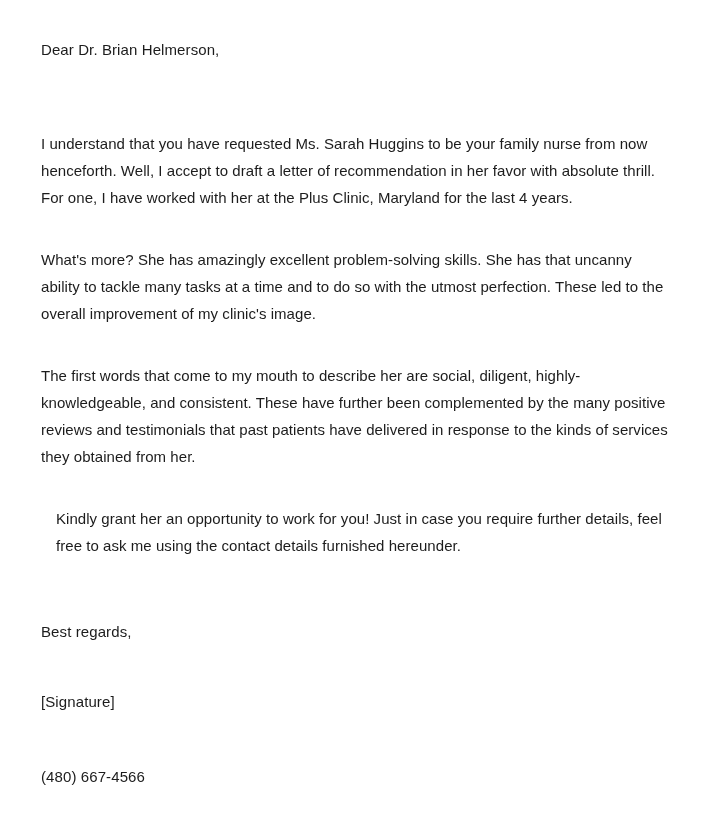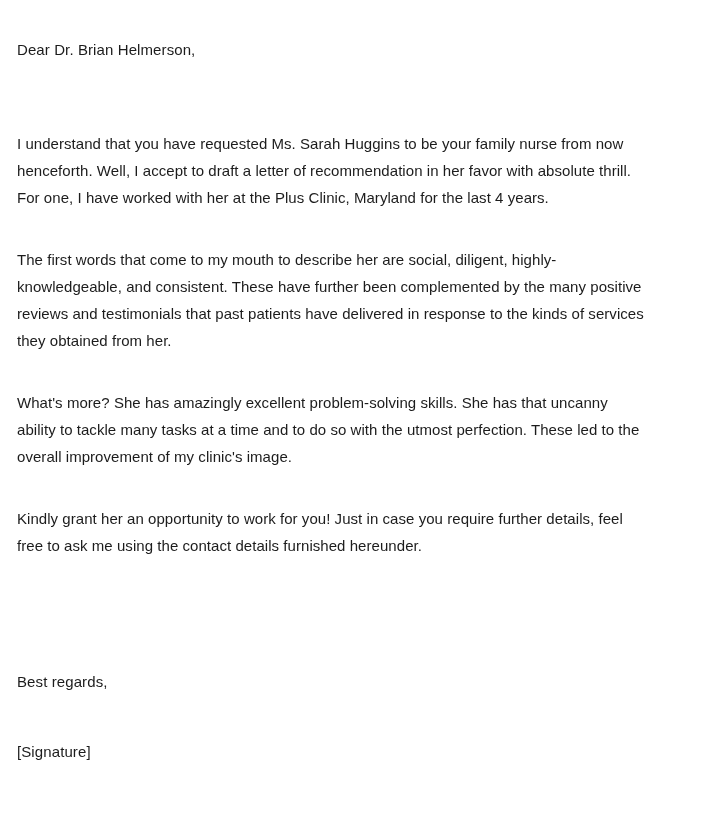--- a/index.html
+++ b/index.html
@@ -13,21 +13,21 @@
     font-family: "Liberation Sans", "DejaVu Sans", sans-serif;
     color: #1c1c1c;
     -webkit-font-smoothing: antialiased;
     overflow: hidden;
   }
   .letter {
     position: relative;
     width: 710px;
     height: 817px;
     box-sizing: border-box;
-    padding: 40px 42px 0 17px;
+    padding: 40px 42px 0 41px;
     background: #ffffff;
   }
   .salutation {
     font-size: 15px;
     line-height: 20px;
     letter-spacing: 0.1px;
     margin: 0;
     padding: 0;
   }
   .body-block {
@@ -36,23 +36,24 @@
   .para {
     font-size: 15px;
     line-height: 27px;
     letter-spacing: 0.05px;
     margin: 0 0 35px 0;
     max-width: 627px;
     text-align: left;
   }
   .para:last-child {
     margin-bottom: 0;
+    margin-left: 15px;
   }
   .closing {
-    margin-top: 113px;
+    margin-top: 63px;
     font-size: 15px;
     line-height: 20px;
     letter-spacing: 0.1px;
   }
   .signature-block {
     margin-top: 43px;
   }
   .sig-line {
     font-size: 15px;
     line-height: 31px;
@@ -63,22 +64,22 @@
 </style>
 </head>
 <body>
 
 <div class="letter">
 
   <p class="salutation">Dear Dr. Brian Helmerson,</p>
 
   <div class="body-block">
     <p class="para">I understand that you have requested Ms. Sarah Huggins to be your family nurse from now henceforth. Well, I accept to draft a letter of recommendation in her favor with absolute thrill. For one, I have worked with her at the Plus Clinic, Maryland for the last 4 years.</p>
+    <p class="para">What's more? She has amazingly excellent problem-solving skills. She has that uncanny ability to tackle many tasks at a time and to do so with the utmost perfection. These led to the overall improvement of my clinic's image.</p>
     <p class="para">The first words that come to my mouth to describe her are social, diligent, highly-knowledgeable, and consistent. These have further been complemented by the many positive reviews and testimonials that past patients have delivered in response to the kinds of services they obtained from her.</p>
-    <p class="para">What's more? She has amazingly excellent problem-solving skills. She has that uncanny ability to tackle many tasks at a time and to do so with the utmost perfection. These led to the overall improvement of my clinic's image.</p>
     <p class="para">Kindly grant her an opportunity to work for you! Just in case you require further details, feel free to ask me using the contact details furnished hereunder.</p>
   </div>
 
   <div class="closing">Best regards,</div>
 
   <div class="signature-block">
     <div class="sig-line">[Signature]</div>
     <div class="sig-line">(480) 667-4566</div>
     <div class="sig-line">Plus Clinic, MD</div>
   </div>

